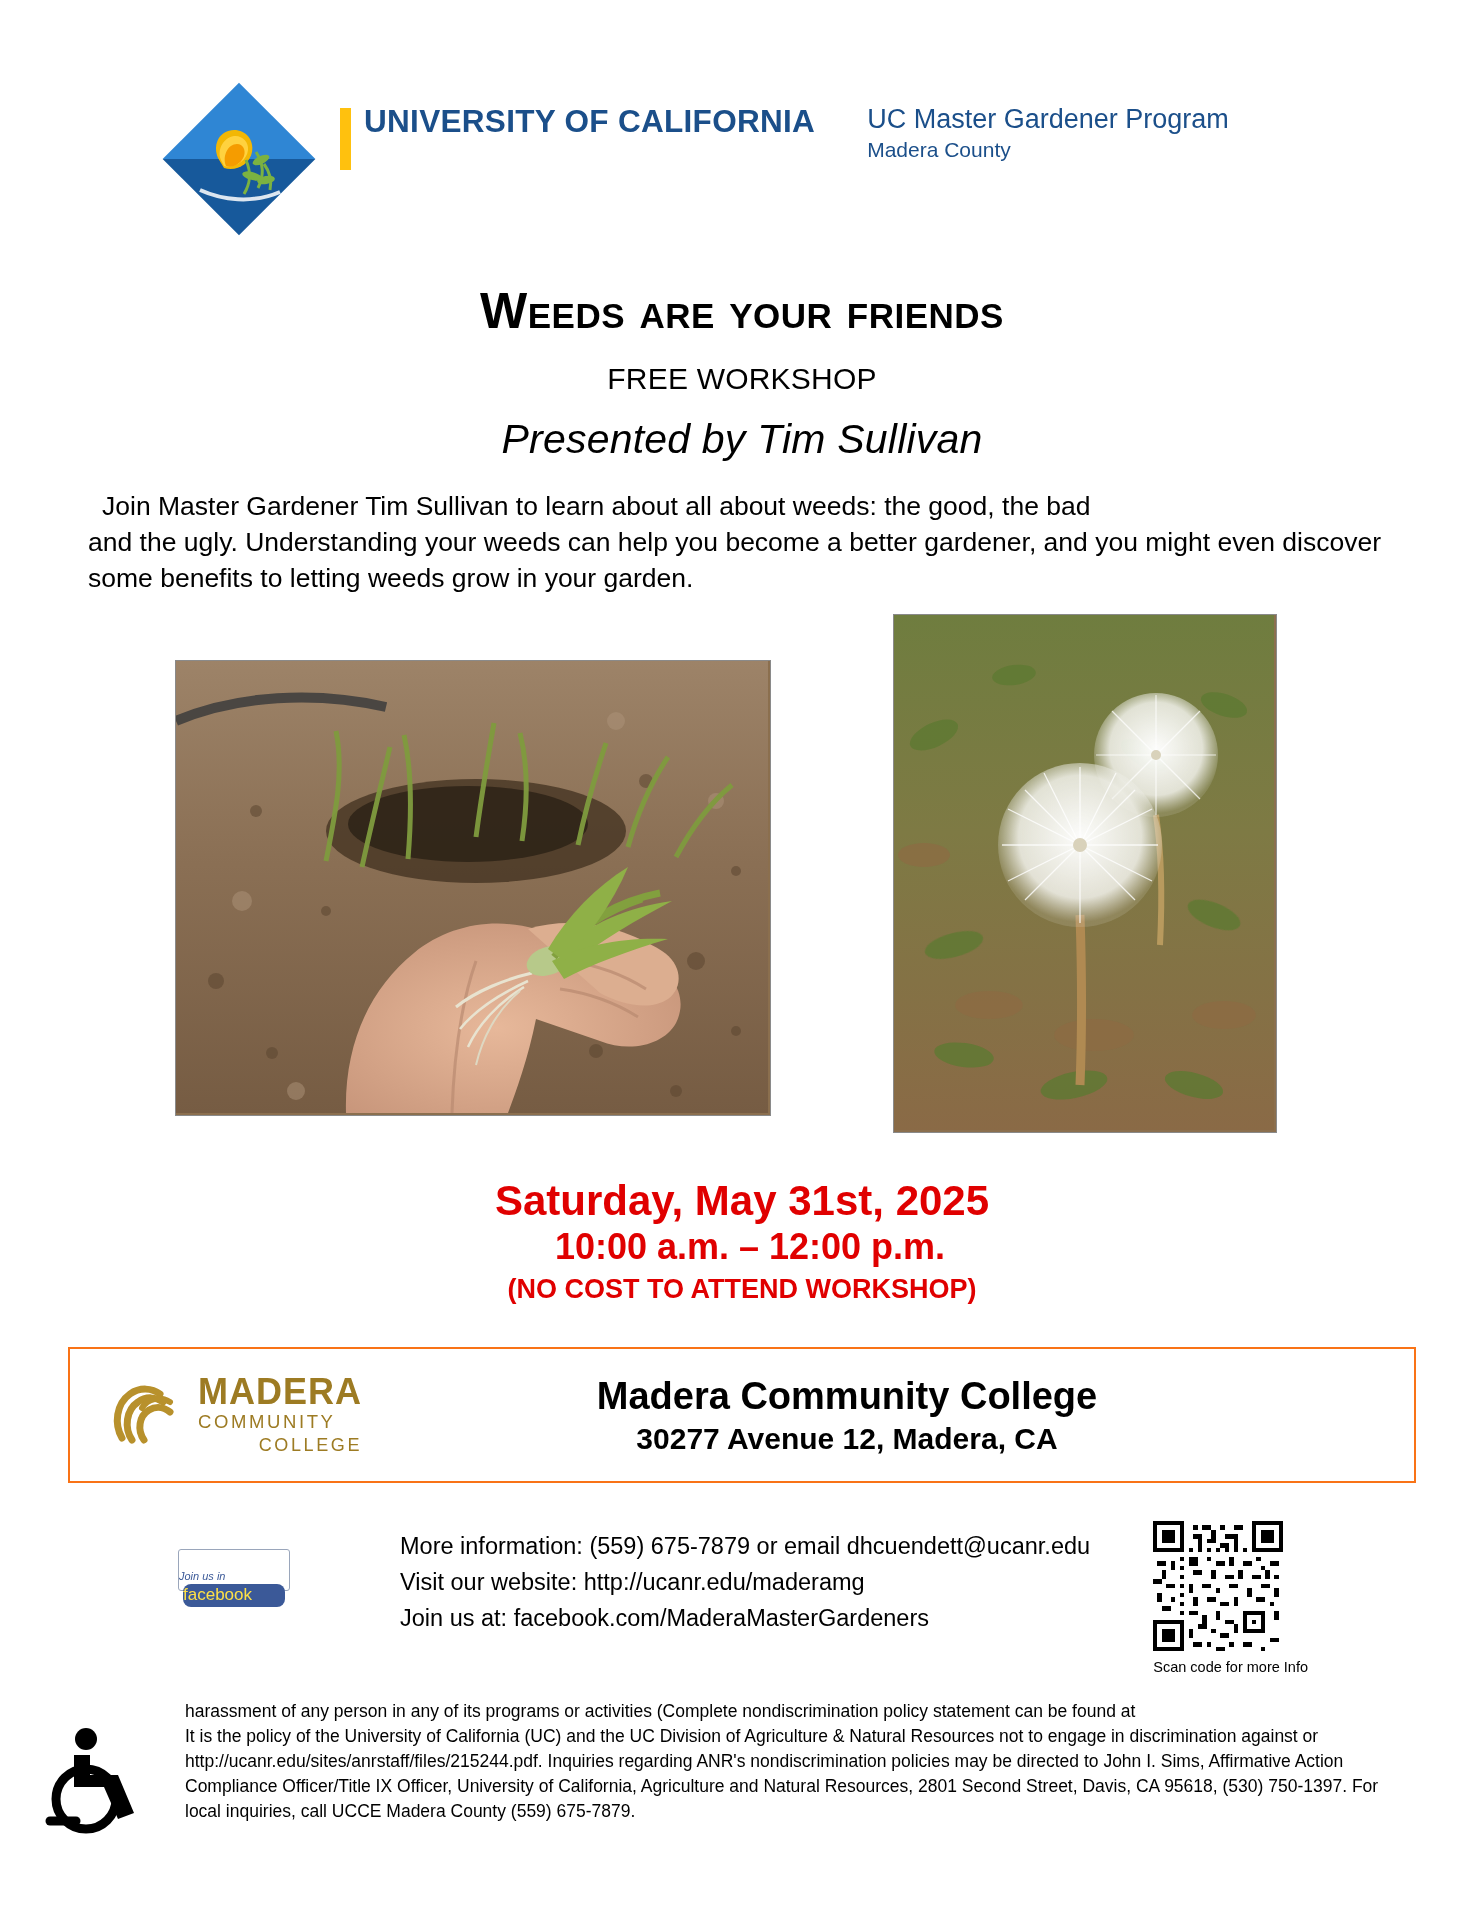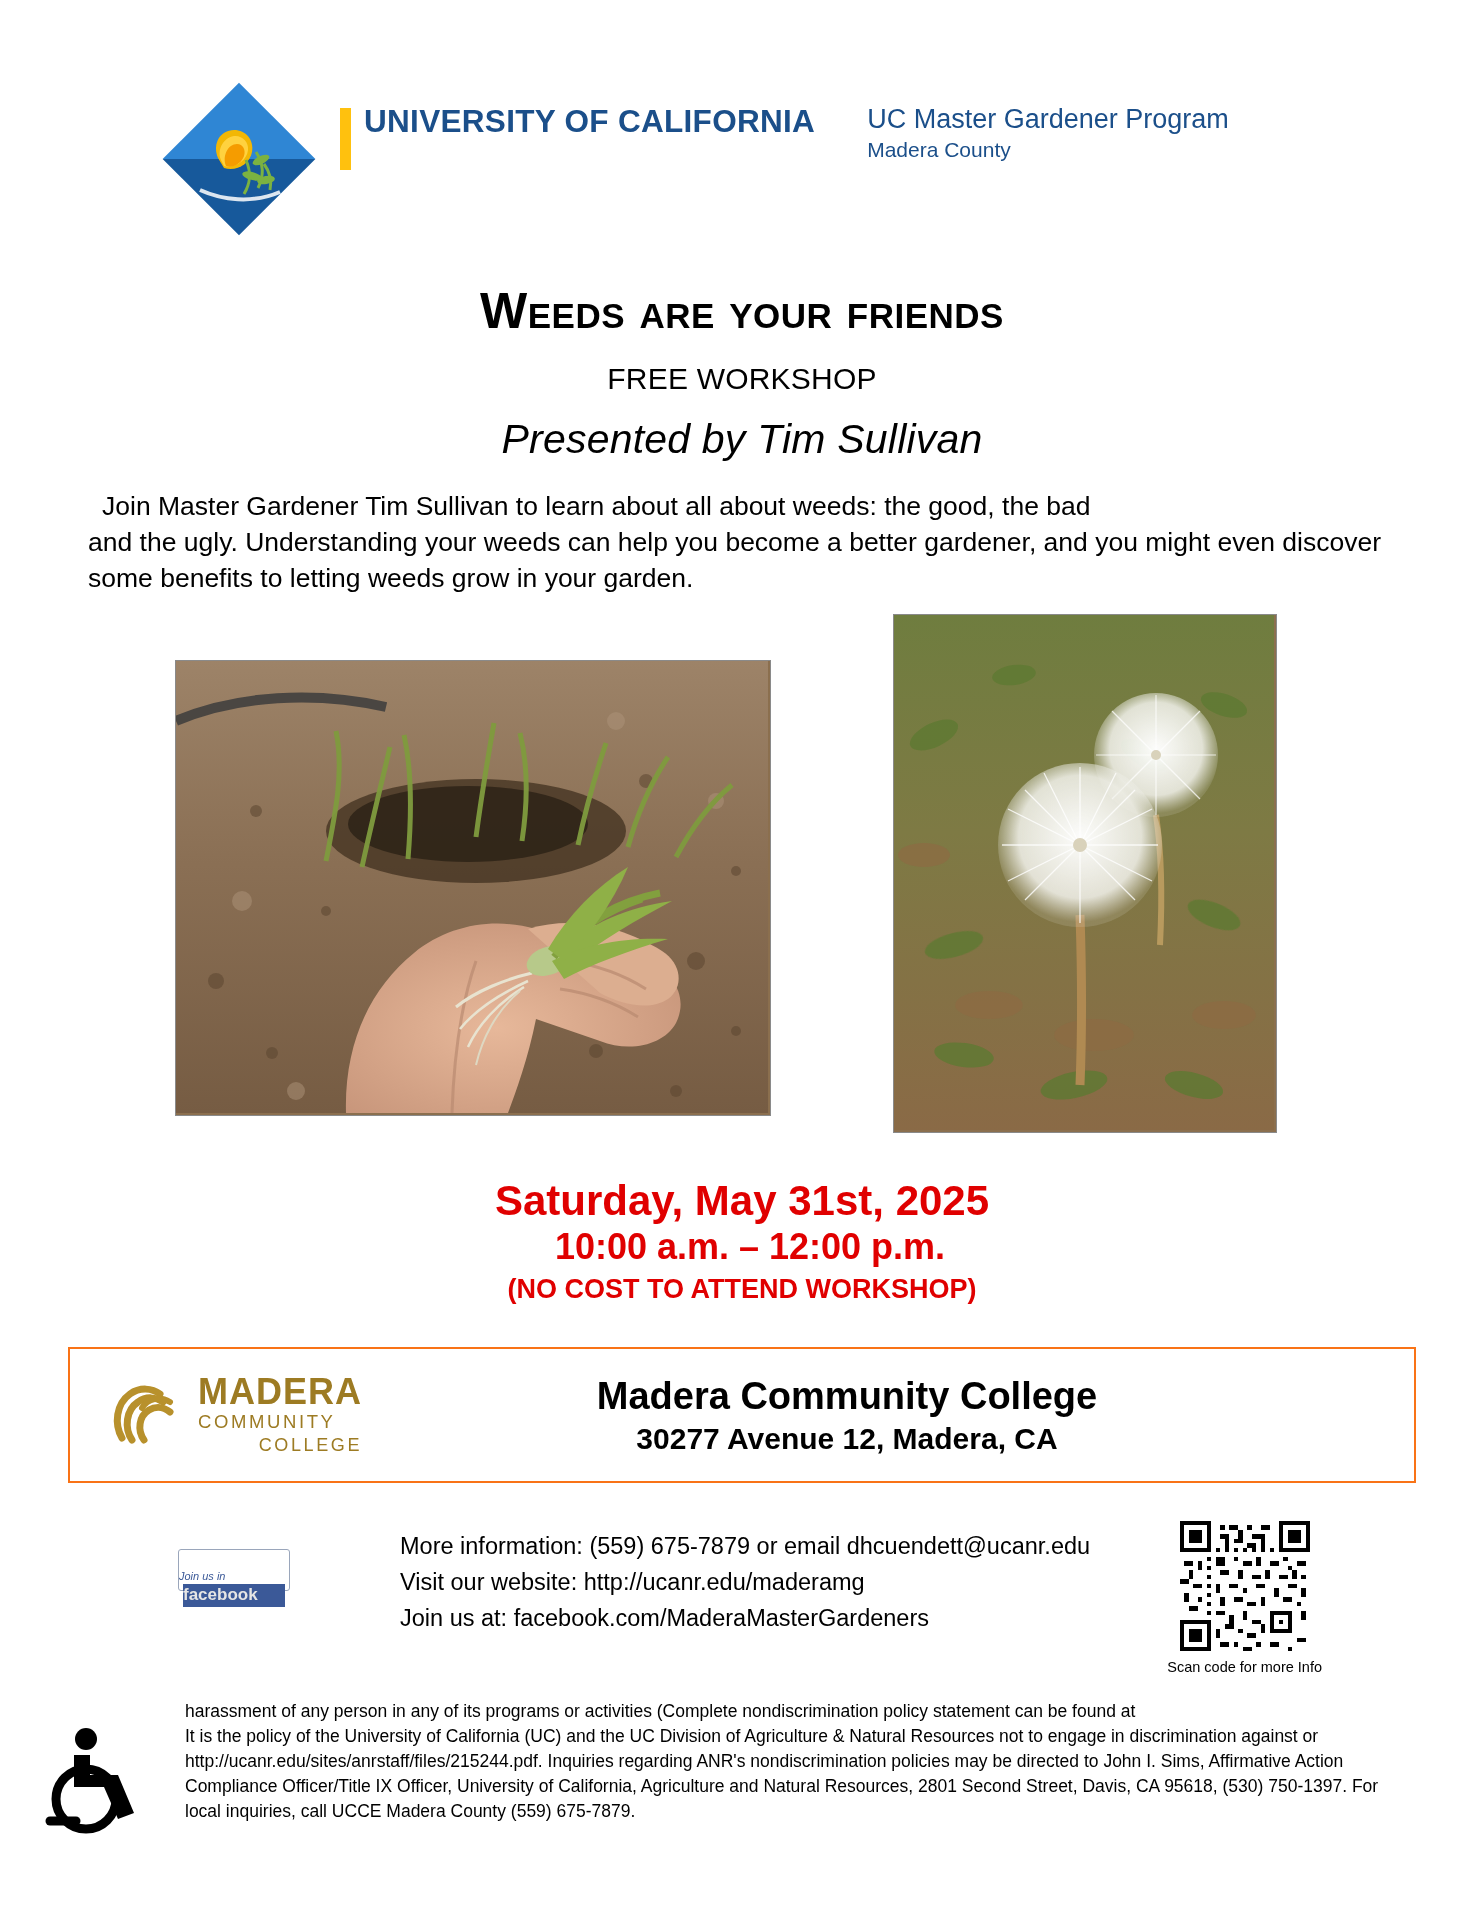--- a/index.html
+++ b/index.html
@@ -240,38 +240,38 @@
   }
   .fb-badge .fb1 {
     font-size: 11px;
     color: #3b5998;
     line-height: 1.1;
     font-style: italic;
   }
   .fb-badge .fb2 {
     margin: 2px 4px 0 4px;
     background: #3b5998;
-    color: #e5e5e5;
+    color: #fde047;
     font-size: 17px;
-    font-weight: bold;
+    font-weight: normal;
     line-height: 1.35;
-    border-radius: 0;
+    border-radius: 8px;
   }
   .contact-lines {
     position: absolute;
     left: 400px;
     top: 10px;
     font-size: 23.5px;
     line-height: 1.52;
   }
   .qr-wrap {
     position: absolute;
-    right: 162px;
+    right: 176px;
     top: 2px;
-    text-align: center;
+    text-align: left;
   }
   .qr-box { width: 130px; height: 130px; }
   .qr-cap {
     font-size: 14.5px;
     margin-top: 4px;
   }
 
   
   .footer {
     position: relative;

